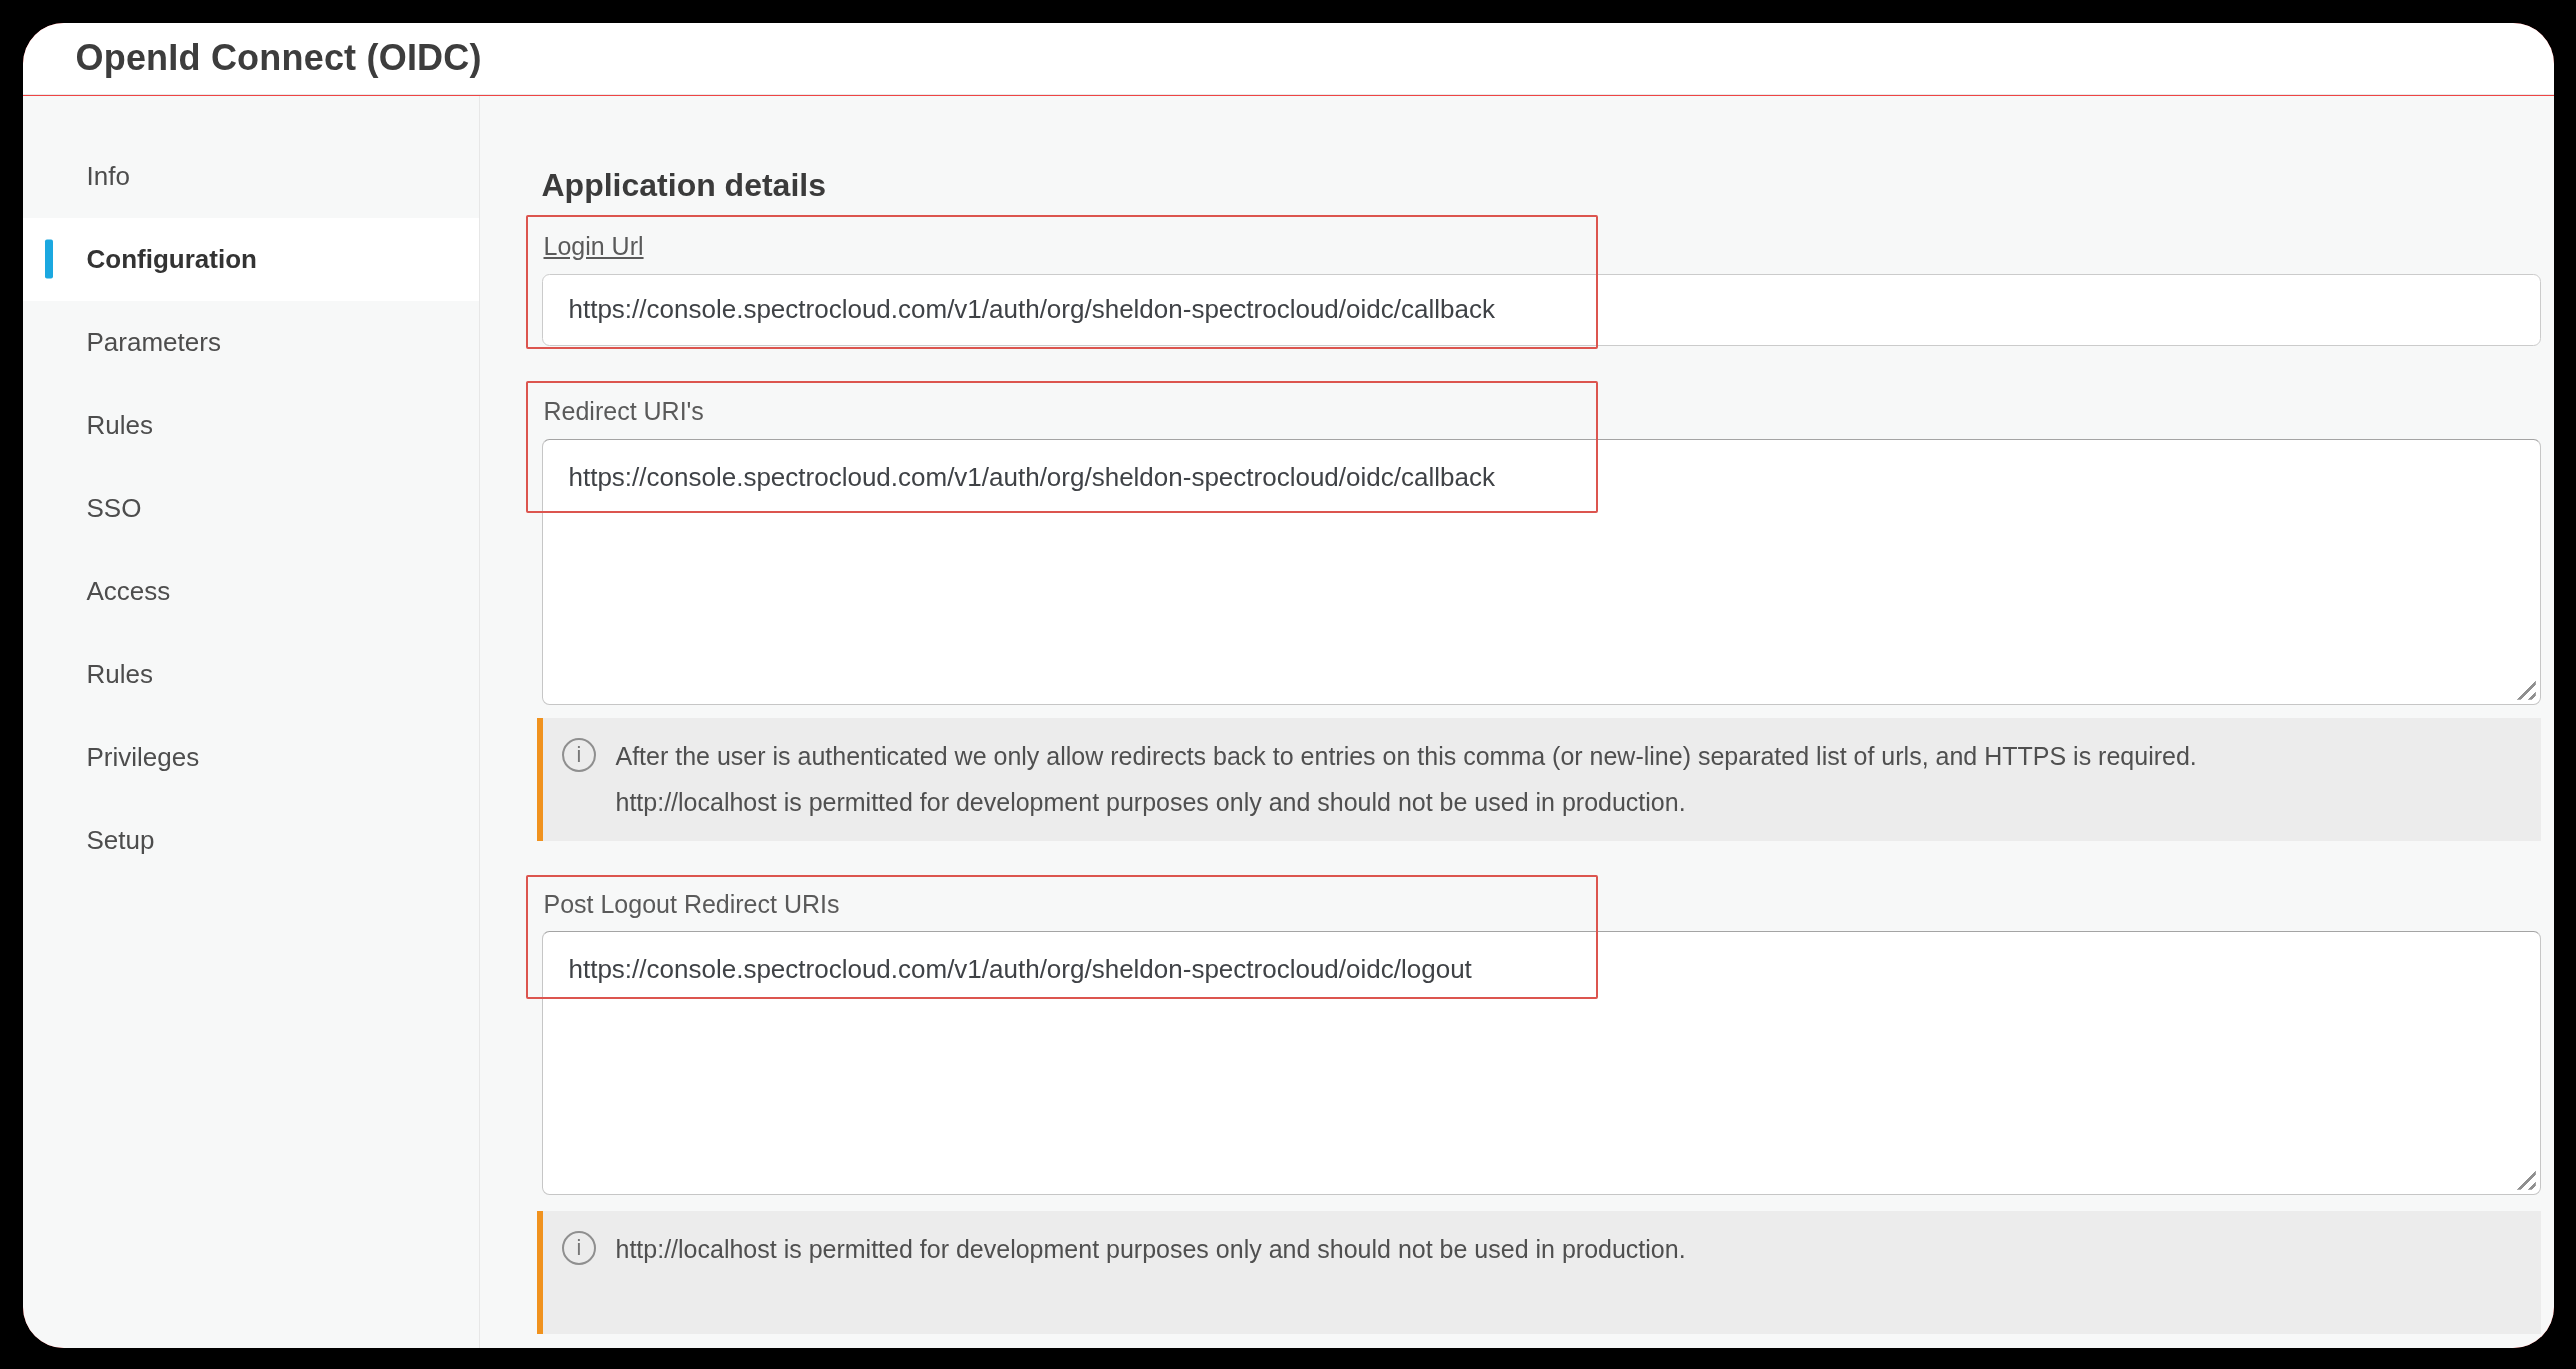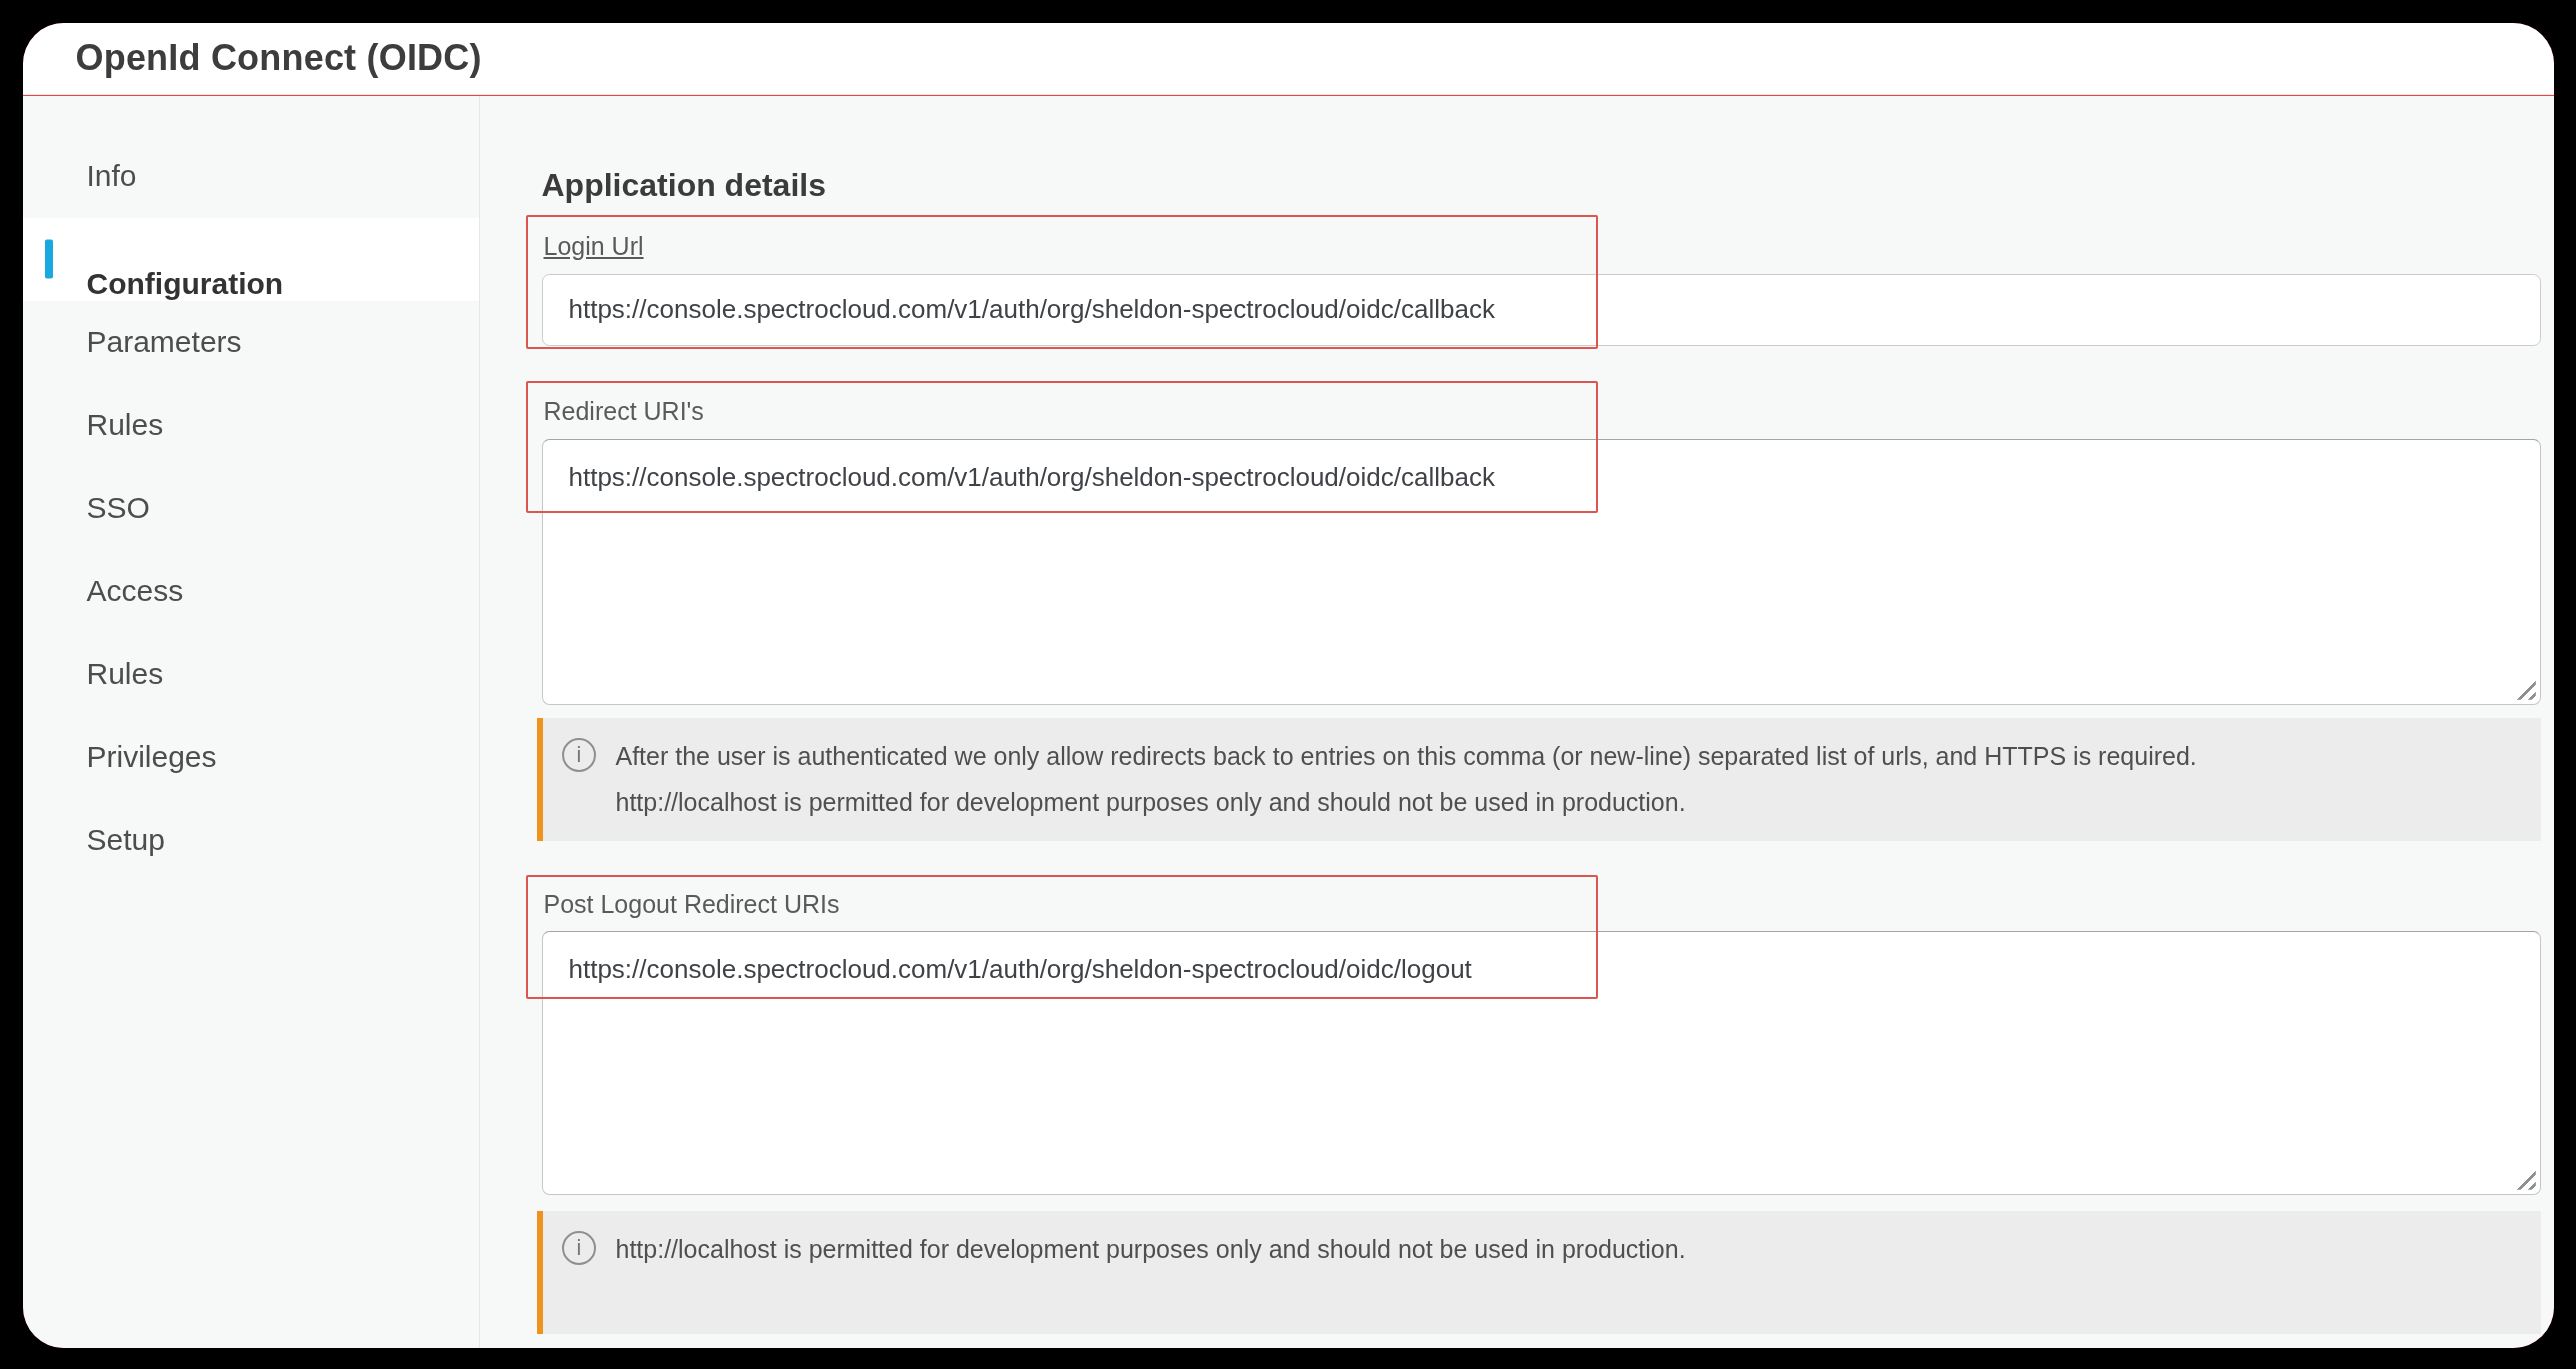--- a/index.html
+++ b/index.html
@@ -51,29 +51,28 @@
     width: 457px;
     border-right: 0.9px solid #e7e7e7;
     padding-top: 39px;
   }
   .nav-item {
     position: relative;
     height: 83px;
     display: flex;
     align-items: center;
     padding-left: 64px;
-    font-size: 30px;
+    font-size: 26px;
     color: #4d4d4d;
     cursor: pointer;
   }
   .nav-item.active {
     background: #ffffff;
     font-weight: 700;
     color: #333333;
-    align-items: flex-end;
   }
   .nav-item .active-bar {
     position: absolute;
     left: 22.5px; top: 50%;
     transform: translateY(-50%);
     width: 7.5px; height: 39px;
     border-radius: 1.9px;
     background: #1BA8E0;
     display: none;
   }

